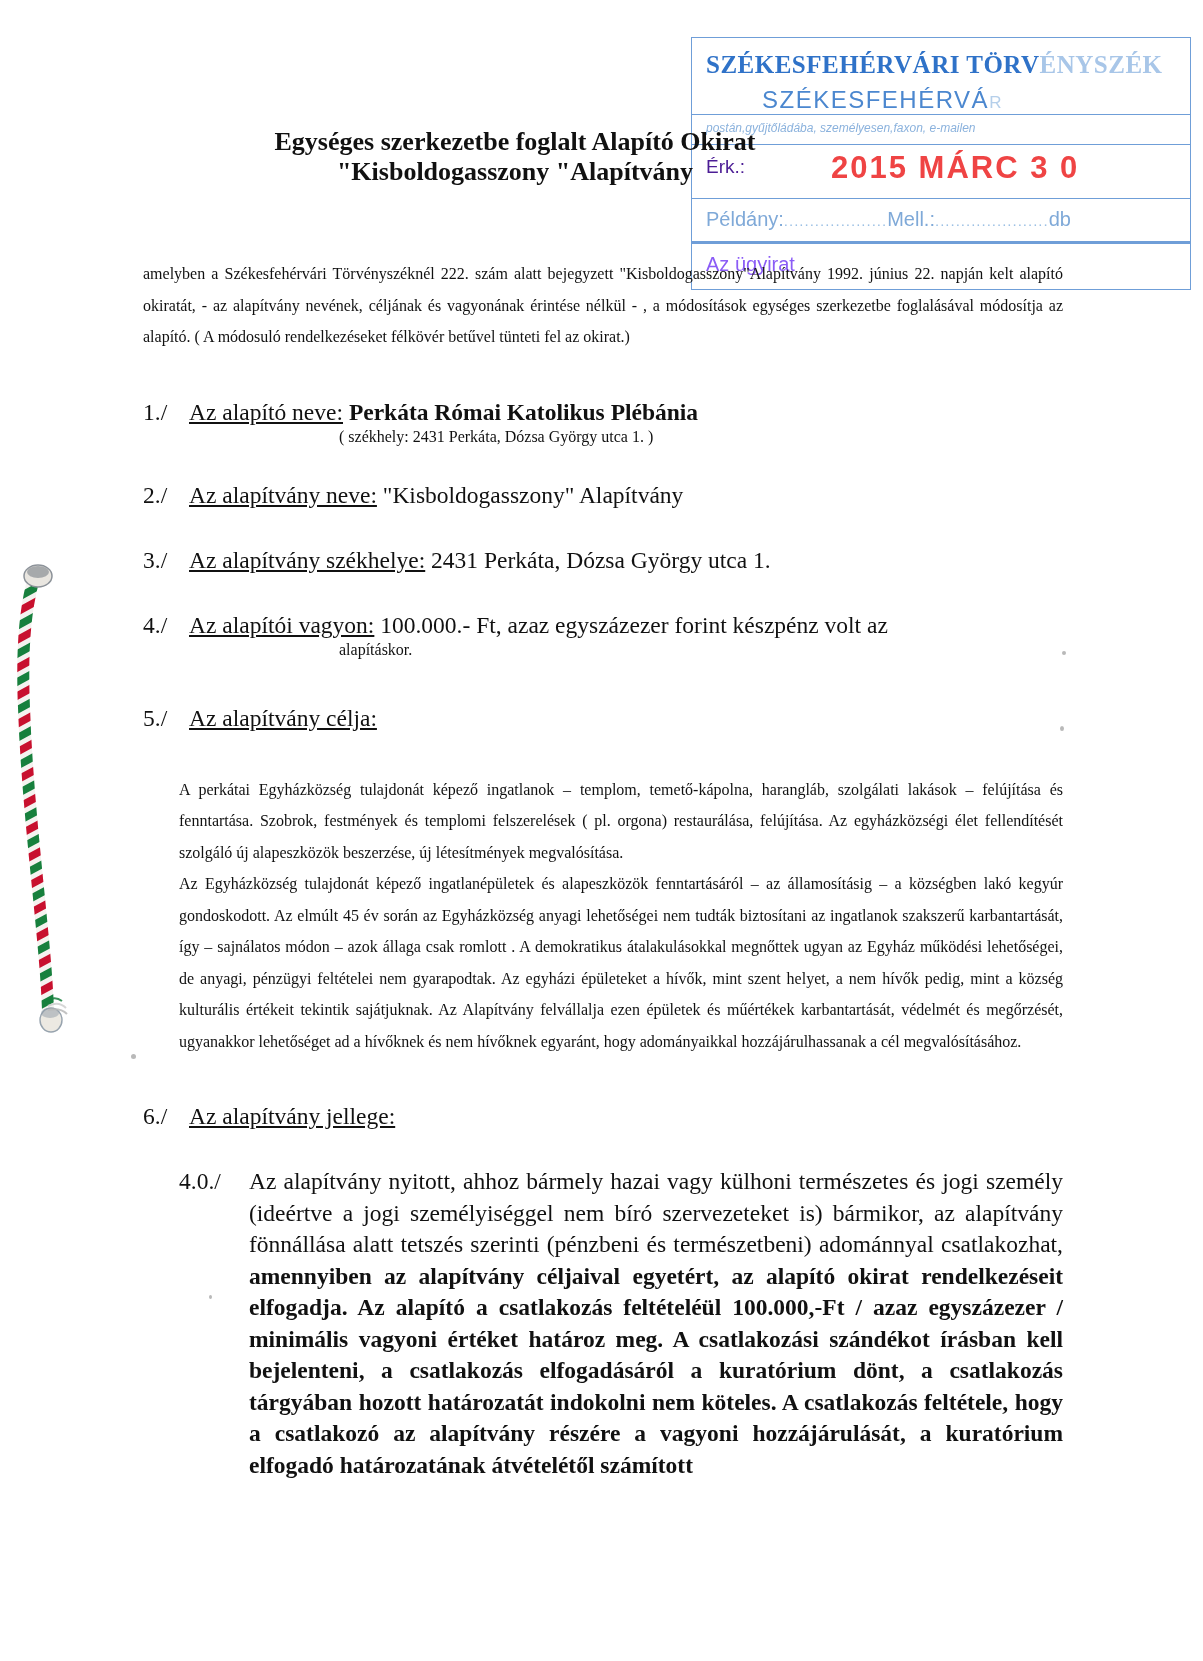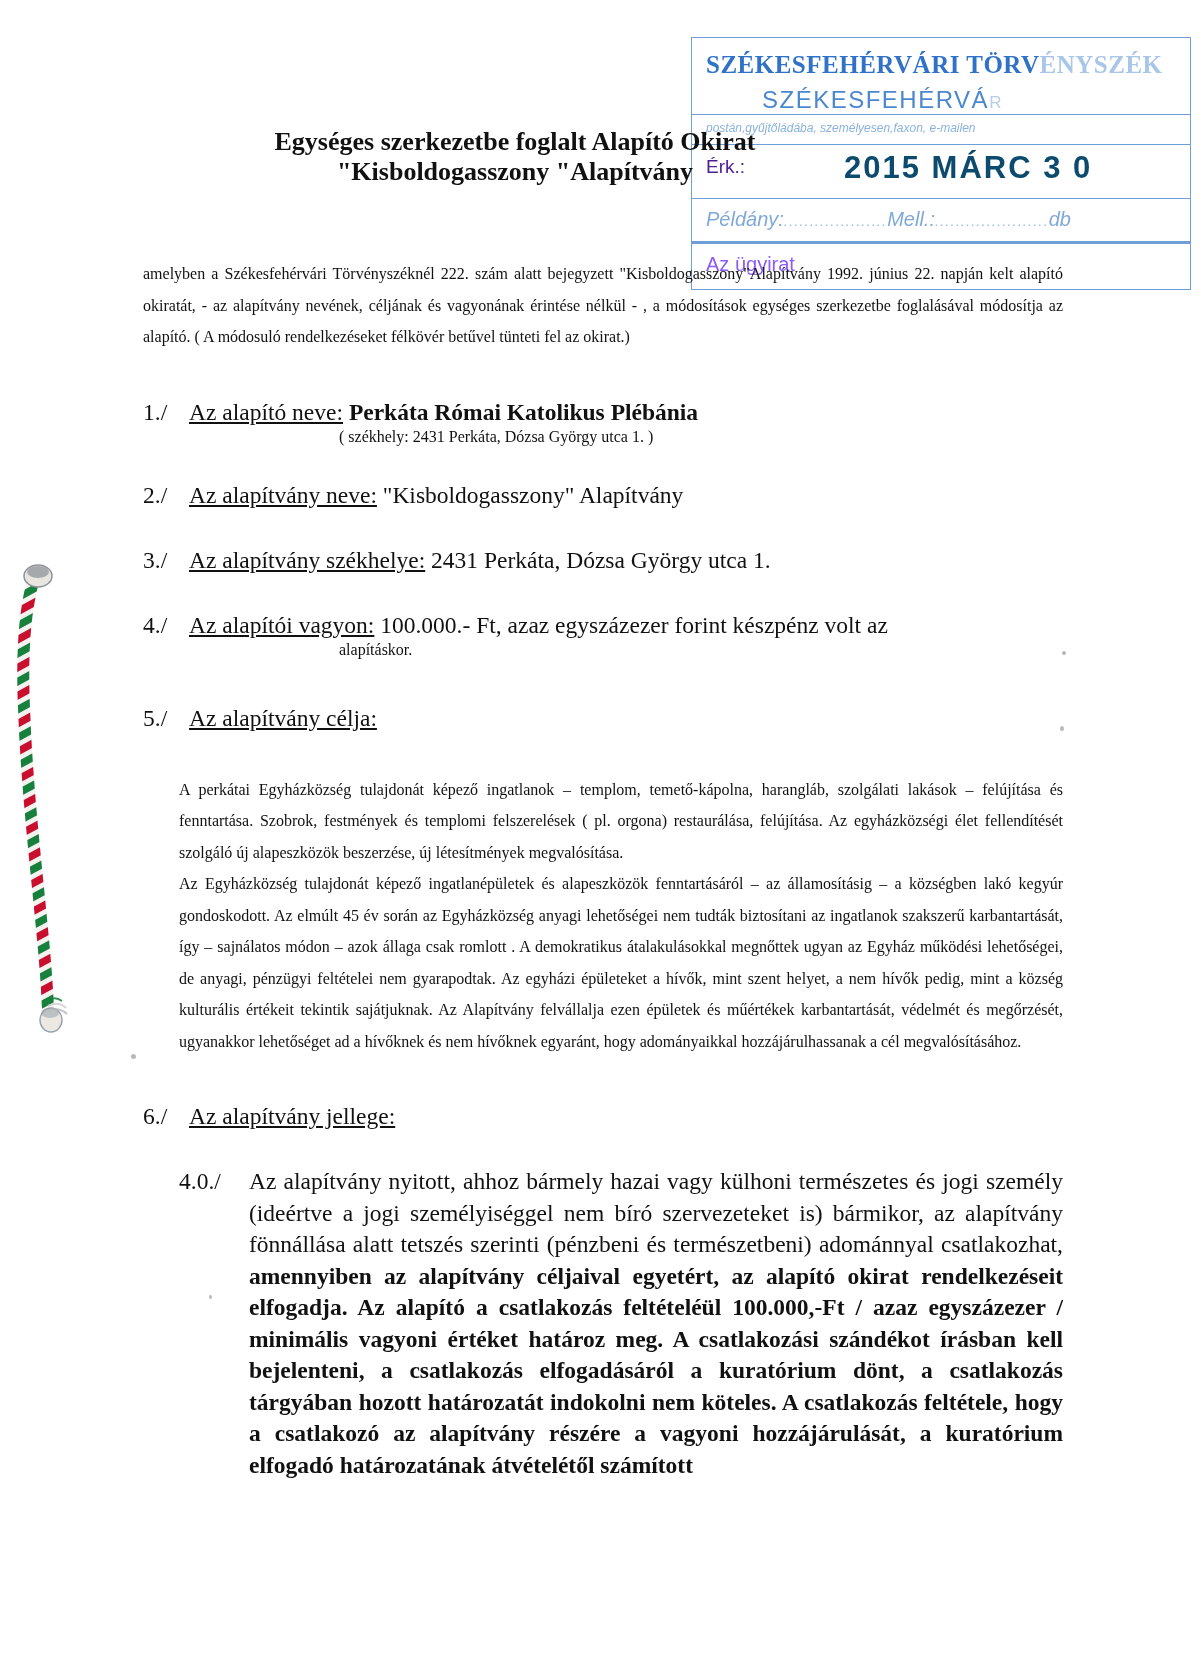--- a/index.html
+++ b/index.html
@@ -83,37 +83,36 @@
   }
   .stamp-erk-label {
     position: absolute;
     left: 14px;
     top: 118px;
     font-size: 19px;
     color: #4c1d95;
   }
   .stamp-date {
     position: absolute;
-    left: 152px;
+    left: 139px;
     top: 112px;
     font-size: 31px;
     font-weight: bold;
     letter-spacing: 2px;
-    color: #0c4a6e;
+    color: #ef4444;
     font-family: "Liberation Sans", sans-serif;
   }
   .stamp-row3 {
     position: absolute;
     left: 14px;
     top: 170px;
     right: 10px;
     font-size: 20px;
     color: #7fa9d8;
     white-space: nowrap;
-    font-style: italic;
   }
   .dots { letter-spacing: 1px; font-size: 15px; color: #9cc0e4; }
   .stamp-row4 {
     position: absolute;
     left: 14px;
     top: 215px;
     font-size: 20px;
     color: #8b5cf6;
   }
 

